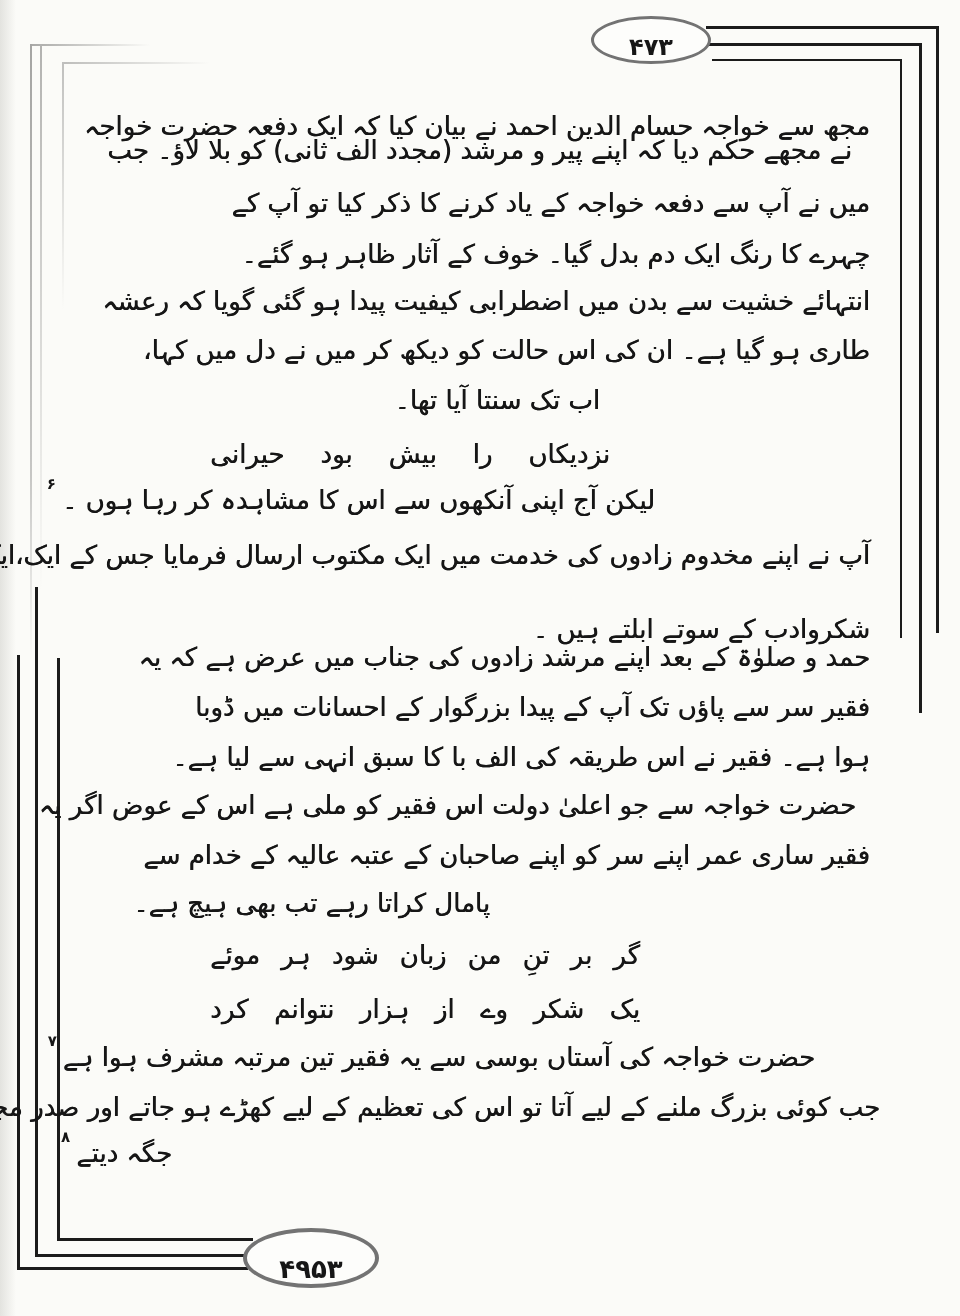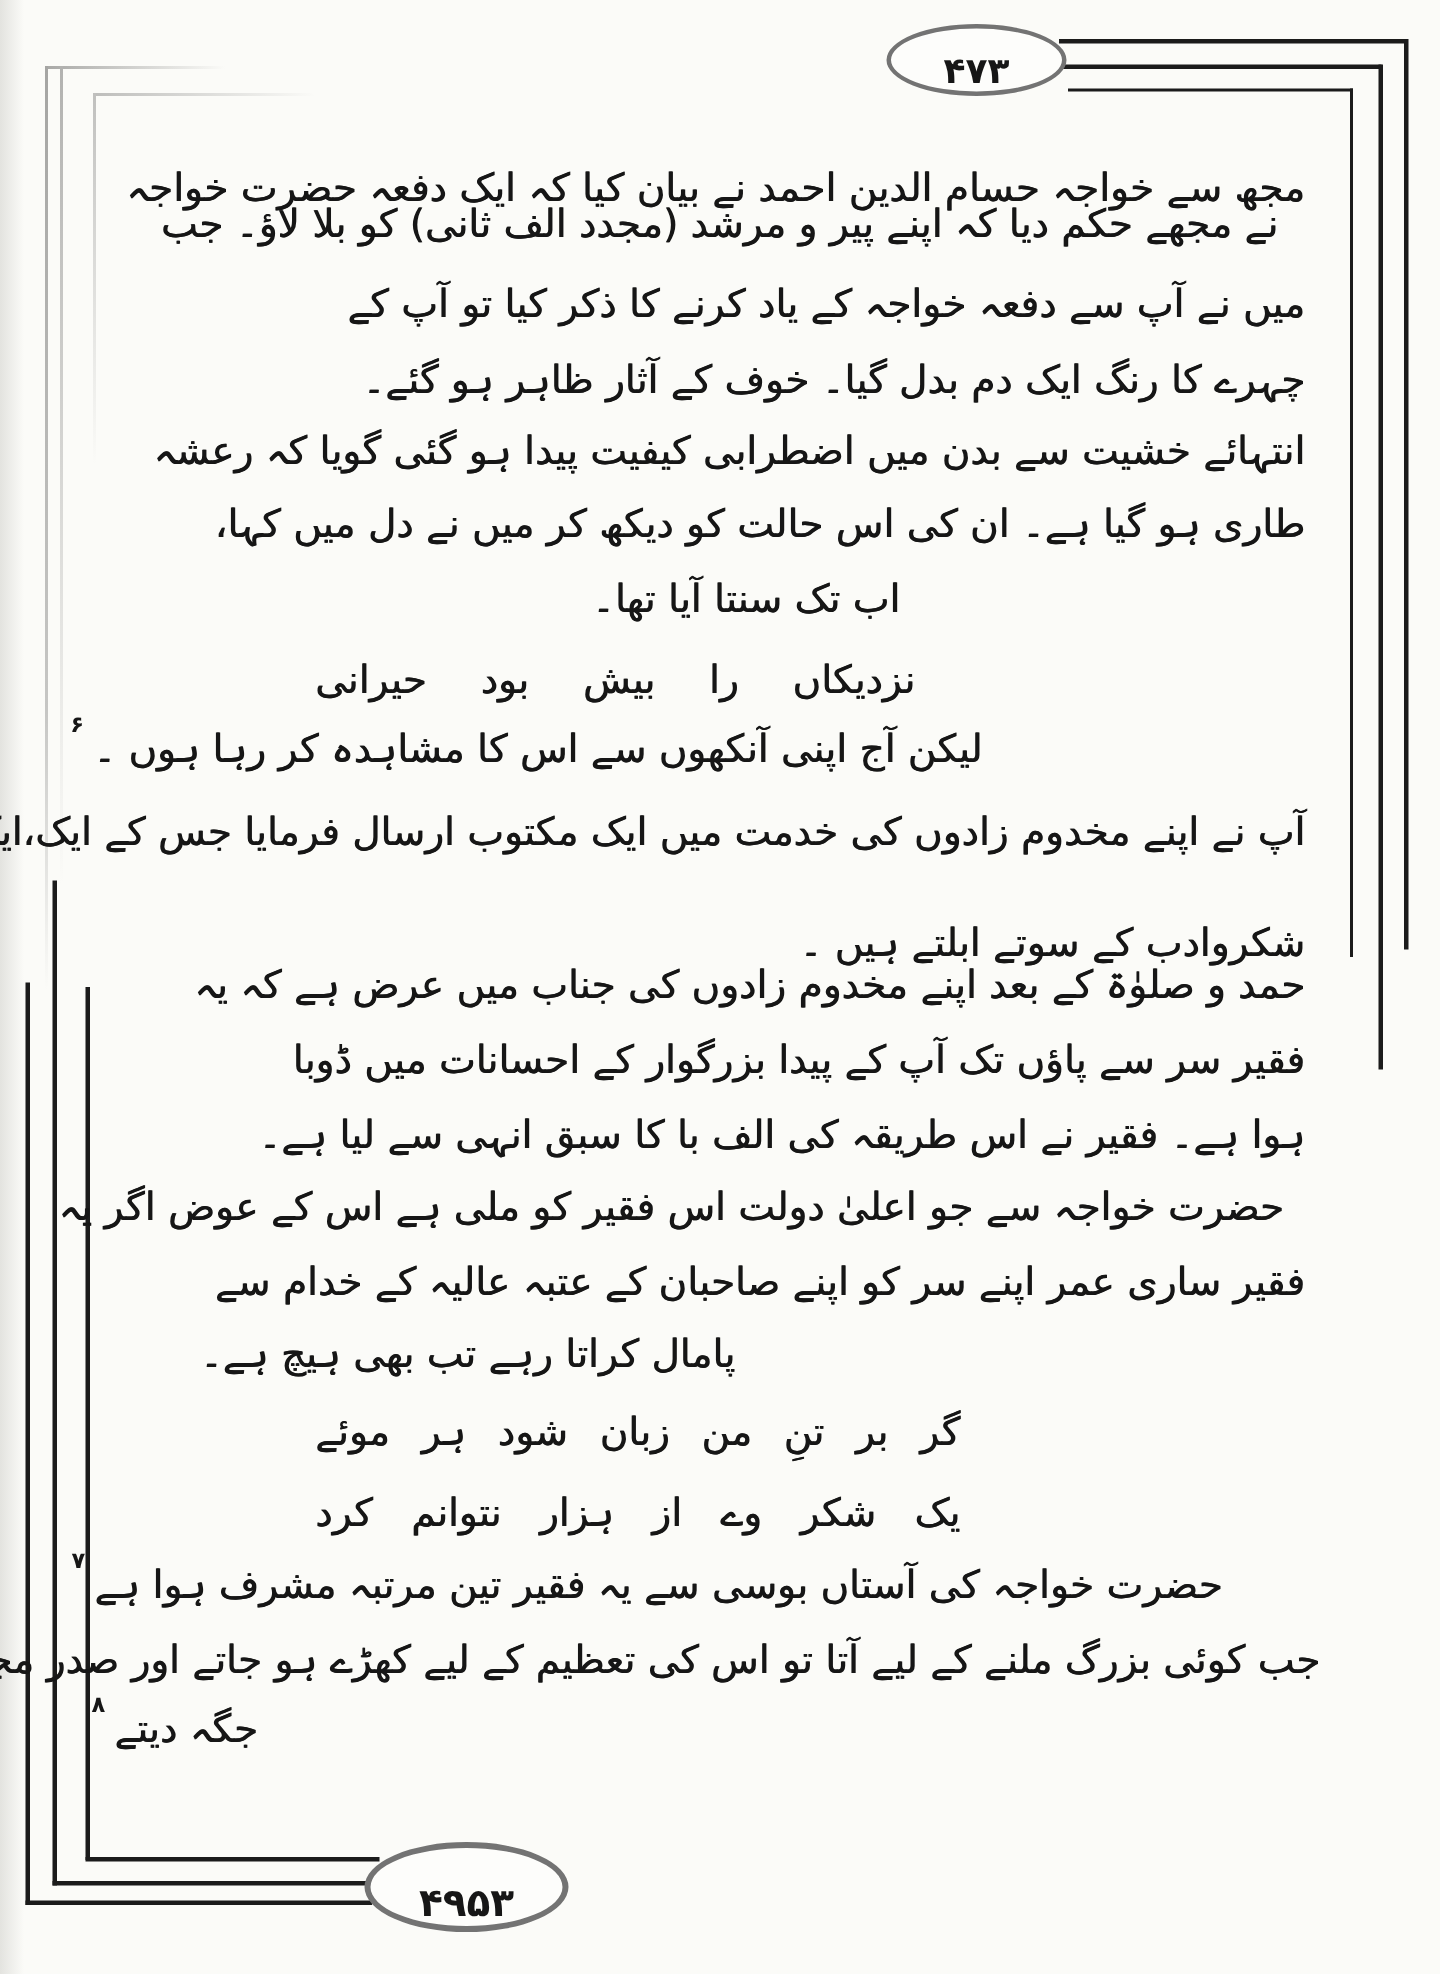--- a/index.html
+++ b/index.html
@@ -131,21 +131,21 @@
   <span>حیرانی</span>
 </div>
 
 <div class="tl l-obs">
   <span>لیکن آج اپنی آنکھوں سے اس کا مشاہدہ کر رہا ہوں ۔</span><sup class="fn">۶</sup>
 </div>
 
 <div class="tl l-p2-0">آپ نے اپنے مخدوم زادوں کی خدمت میں ایک مکتوب ارسال فرمایا جس کے ایک،ایک حرف سے</div>
 <div class="tl l-p2-1">شکروادب کے سوتے ابلتے ہیں ۔</div>
 
-<div class="tl l-lt-0">حمد و صلوٰۃ کے بعد اپنے مخدوم زادوں کی جناب میں عرض ہے کہ یہ</div>
+<div class="tl l-lt-0">حمد و صلوٰۃ کے بعد اپنے مرشد زادوں کی جناب میں عرض ہے کہ یہ</div>
 <div class="tl l-lt-1">فقیر سر سے پاؤں تک آپ کے پیدا بزرگوار کے احسانات میں ڈوبا</div>
 <div class="tl l-lt-2">ہوا ہے۔ فقیر نے اس طریقہ کی الف با کا سبق انہی سے لیا ہے۔</div>
 <div class="tl l-lt-3">حضرت خواجہ سے جو اعلیٰ دولت اس فقیر کو ملی ہے اس کے عوض اگر یہ</div>
 <div class="tl l-lt-4">فقیر ساری عمر اپنے سر کو اپنے صاحبان کے عتبہ عالیہ کے خدام سے</div>
 <div class="tl l-lt-5">پامال کراتا رہے تب بھی ہیچ ہے۔</div>
 
 <div class="tl verse l-verse2a">
   <span>گر</span>
   <span>بر</span>
   <span>تنِ</span>

